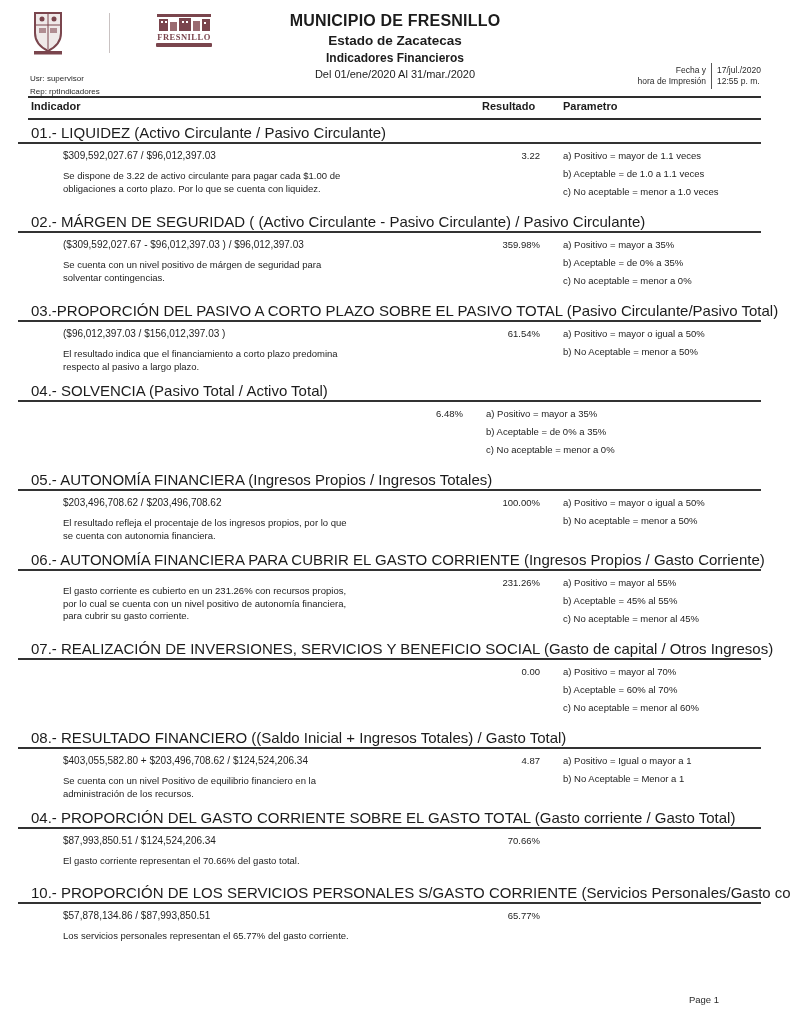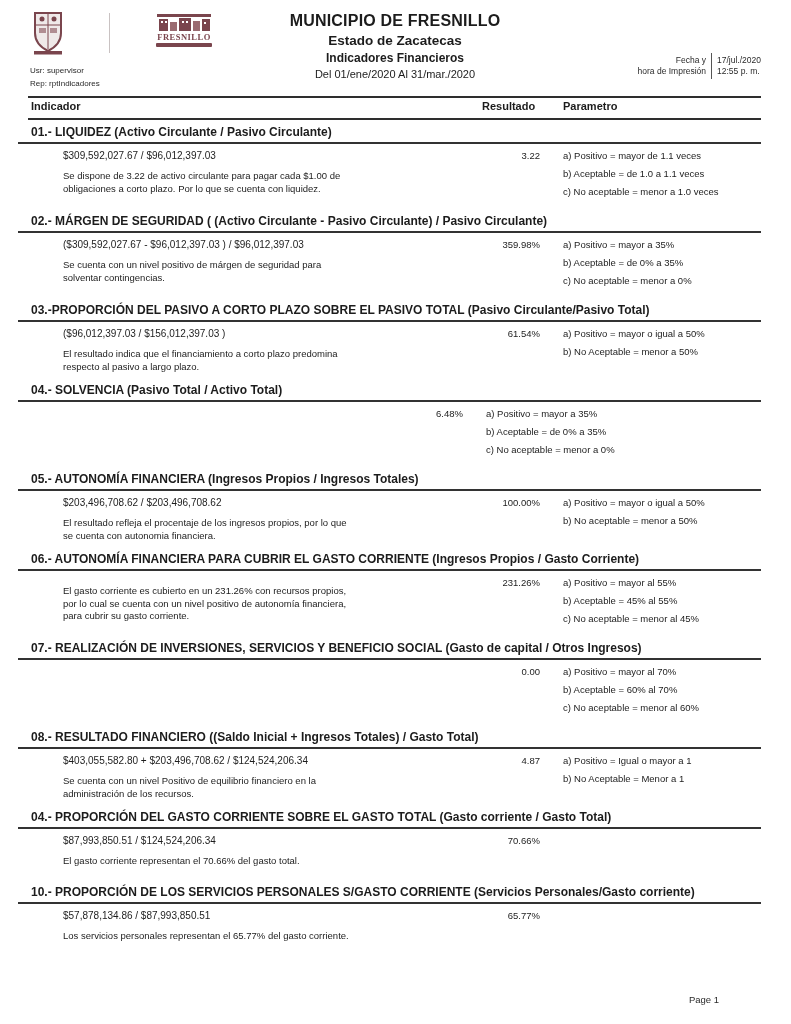--- a/index.html
+++ b/index.html
@@ -25,41 +25,41 @@
     margin-top: 1px; white-space: nowrap;
   }
   .fres-bar { width: 56px; height: 4px; background: #7a454d; margin-top: 1px; border-radius: 1px; }
 
   .center-block { position: absolute; left: 185px; top: 12px; width: 420px; text-align: center; }
   .h-title  { font-size: 16px; font-weight: bold; letter-spacing: 0.2px; }
   .h-sub1   { font-size: 13.5px; font-weight: bold; margin-top: 3px; }
   .h-sub2   { font-size: 12px;   font-weight: bold; margin-top: 3px; }
   .h-period { font-size: 11px;   font-weight: normal; margin-top: 3px; }
 
-  .meta-left { position: absolute; left: 30px; top: 64px; font-size: 8px; line-height: 13px; color: #2a2a2a; }
-
-  .print-info { position: absolute; right: 30px; top: 53px; display: flex; align-items: stretch; font-size: 8.5px; color: #2a2a2a; }
+  .meta-left { position: absolute; left: 30px; top: 72px; font-size: 8px; line-height: 13px; color: #2a2a2a; }
+
+  .print-info { position: absolute; right: 30px; top: 63px; display: flex; align-items: stretch; font-size: 8.5px; color: #2a2a2a; }
   .print-labels { text-align: right; line-height: 11px; padding: 2px 5px 2px 0; border-right: 1px solid #555; }
   .print-values { line-height: 11px; padding: 2px 0 2px 5px; }
 
   .rule { position: absolute; background: #2e2e2e; height: 2px; }
   .rule-top   { left: 28px; right: 30px; top: 96px; }
   .rule-cols  { left: 28px; right: 30px; top: 118px; }
 
   .col-headers { position: absolute; top: 100px; left: 0; right: 0; height: 16px; font-weight: bold; font-size: 11px; }
   .col-ind { position: absolute; left: 31px; }
   .col-res { position: absolute; left: 482px; }
   .col-par { position: absolute; left: 563px; }
 
   
   .sections { position: absolute; left: 0; top: 122px; right: 0; }
   .ind { margin-bottom: 7px; }
   .ind-title {
     margin: 0 30px 0 31px;
-    font-size: 12px; font-weight: bold; line-height: 13px;
+    font-size: 15px; font-weight: normal; line-height: 13px;
     padding: 4px 0 3px;
     white-space: nowrap;
   }
   .ind-rule { margin: 0 30px 0 18px; height: 2px; background: #333; }
   .ind-body {
     display: grid;
     grid-template-columns: 400px 77px 221px;
     padding: 6px 0 0 63px;
     min-height: 40px;
     align-items: start;

